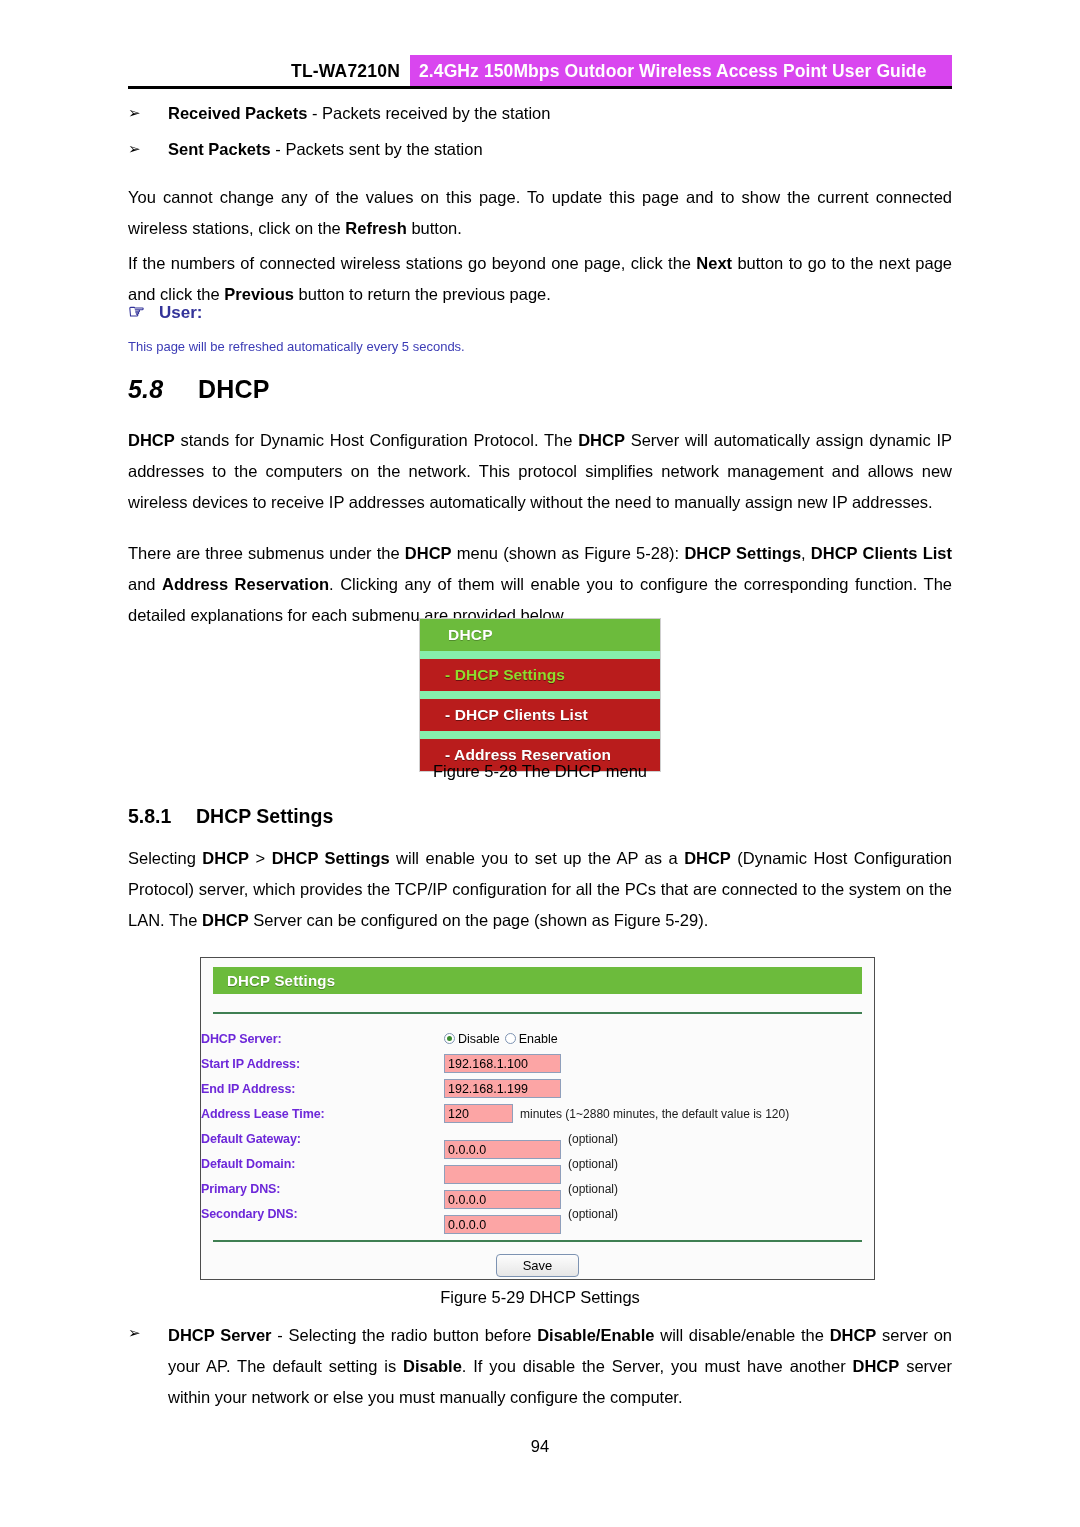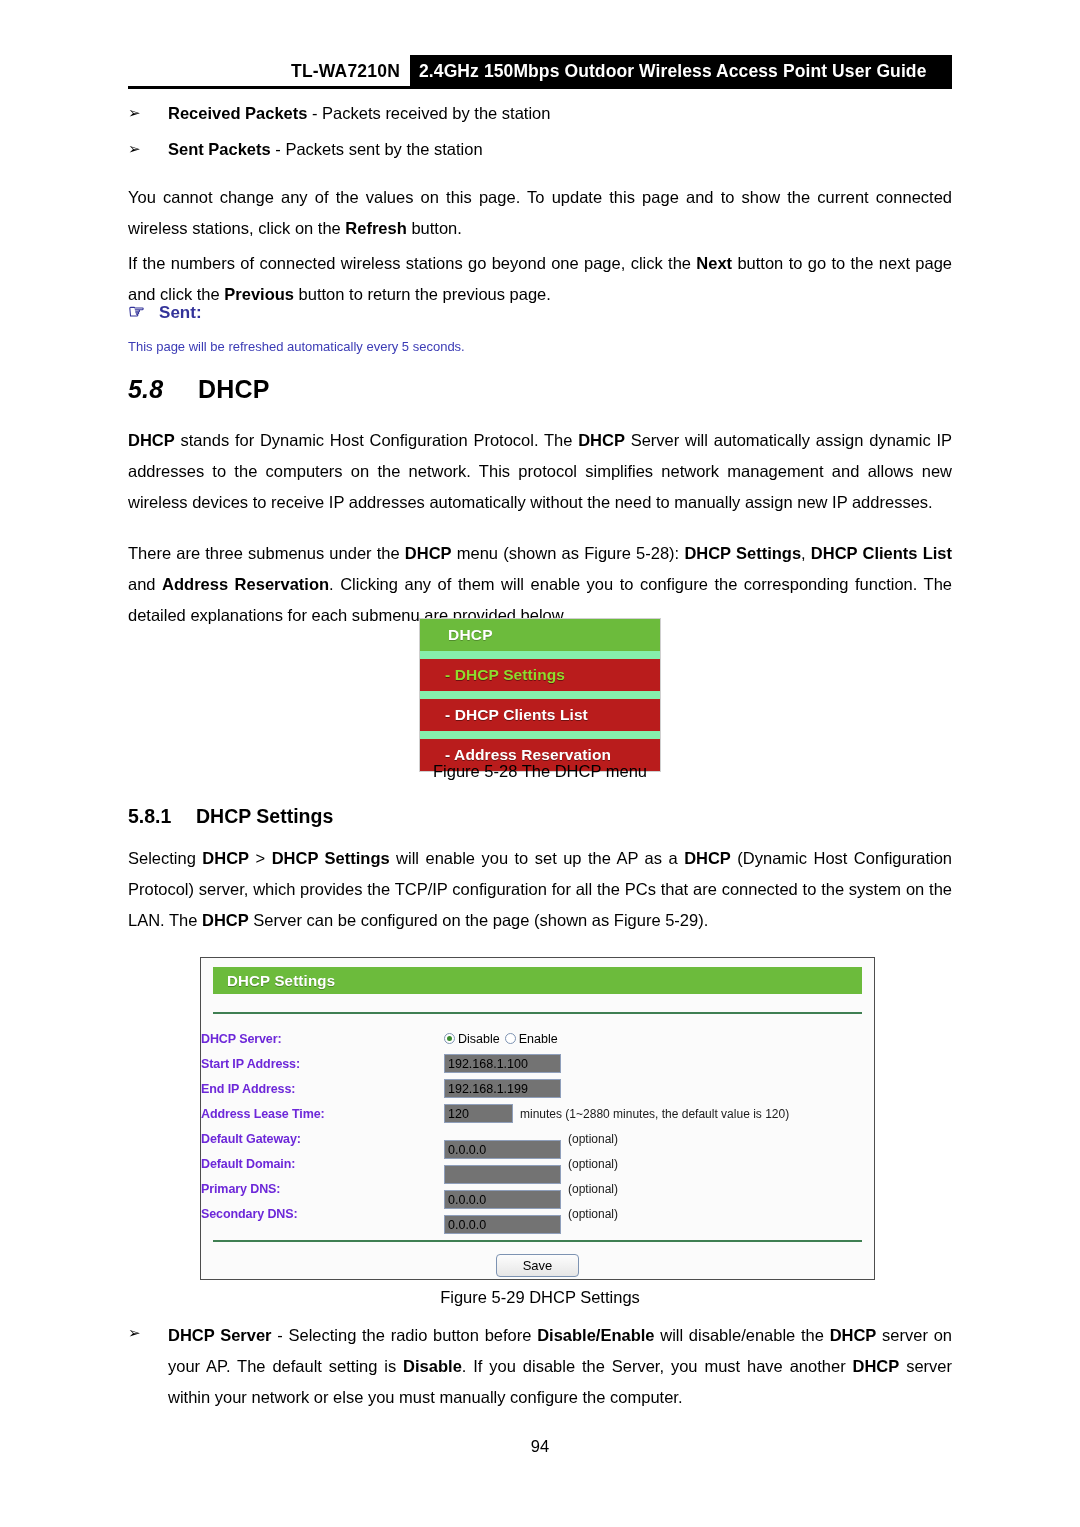--- a/index.html
+++ b/index.html
@@ -42,21 +42,21 @@
     font-weight: bold;
     letter-spacing: .2px;
     display: flex;
     align-items: center;
     justify-content: flex-end;
     padding-right: 10px;
     width: 272px;
   }
   .doc-header .hdr-title {
     flex: 1 1 auto;
-    background: #000000;
+    background: #d946ef;
     color: #ffffff;
     font-size: 17.5px;
     font-weight: bold;
     letter-spacing: .1px;
     display: flex;
     align-items: center;
     padding-left: 9px;
   }
   .hdr-rule {
     position: absolute;
@@ -237,21 +237,21 @@
     box-sizing: border-box;
     letter-spacing: -0.1px;
   }
   .f-row .f-field {
     display: flex;
     align-items: center;
     gap: 7px;
   }
   .f-input {
     border: 1px solid #8f9fbb;
-    background: #737373;
+    background: #fca5a5;
     height: 19px;
     line-height: 19px;
     font-size: 12.5px;
     padding: 0 3px;
     box-sizing: border-box;
     color: #000;
     font-family: "Liberation Sans", sans-serif;
   }
   .f-input.w-ip { width: 117px; }
   .f-input.w-small { width: 69px; }
@@ -332,21 +332,21 @@
     <span class="marker">➢</span>
     <span class="btext"><b>Sent Packets</b><span> - Packets sent by the station</span></span>
   </div>
 
   <div class="para" style="top:182px;">You cannot change any of the values on this page. To update this page and to show the current connected wireless stations, click on the <b>Refresh</b> button.</div>
 
   <div class="para" style="top:248px;">If the numbers of connected wireless stations go beyond one page, click the <b>Next</b> button to go to the next page and click the <b>Previous</b> button to return the previous page.</div>
 
   <div class="note-head" style="top:302px;">
     <span class="hand">☞</span>
-    <span>Sent:</span>
+    <span>User:</span>
   </div>
   <div class="note-body" style="top:334px;">This page will be refreshed automatically every 5 seconds.</div>
 
   <div class="h2" style="top:375px;">
     <span class="num">5.8</span><span>DHCP</span>
   </div>
 
   <div class="para" style="top:425px;"><b>DHCP</b> stands for Dynamic Host Configuration Protocol. The <b>DHCP</b> Server will automatically assign dynamic IP addresses to the computers on the network. This protocol simplifies network management and allows new wireless devices to receive IP addresses automatically without the need to manually assign new IP addresses.</div>
 
   <div class="para" style="top:538px;">There are three submenus under the <b>DHCP</b> menu (shown as Figure 5-28): <b>DHCP Settings</b>, <b>DHCP Clients List</b> and <b>Address Reservation</b>. Clicking any of them will enable you to configure the corresponding function. The detailed explanations for each submenu are provided below.</div>

